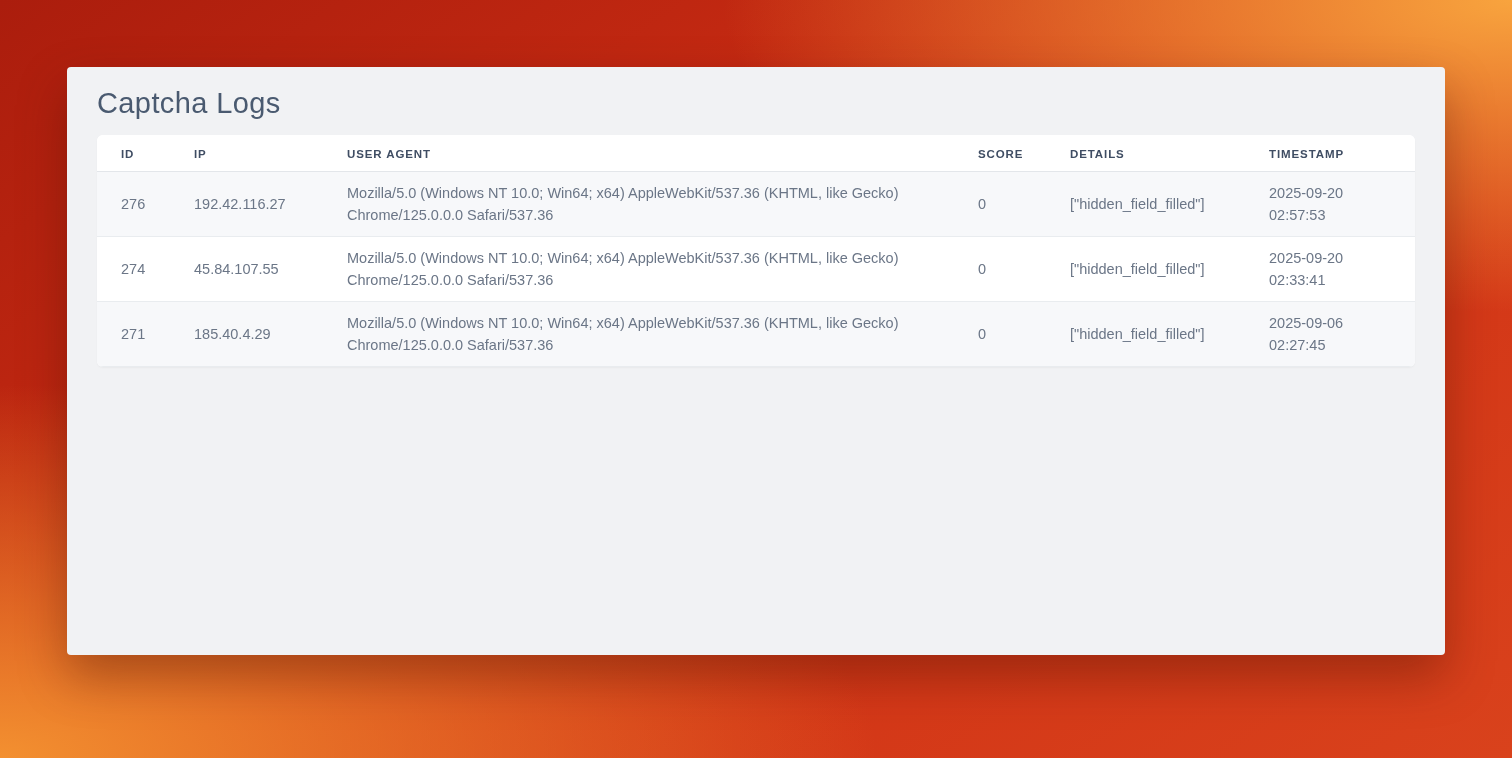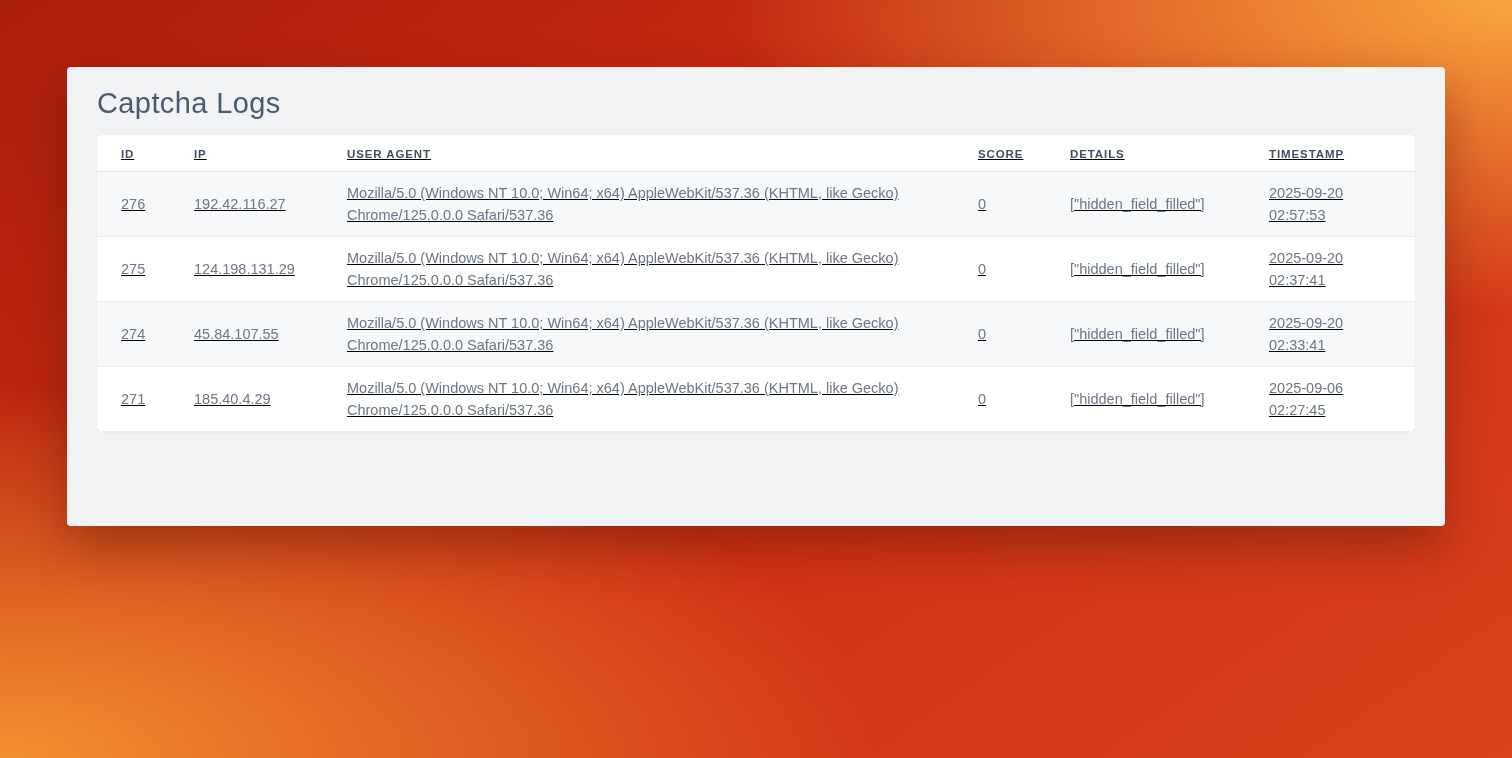--- a/index.html
+++ b/index.html
@@ -7,42 +7,41 @@
   body {
     width: 1512px; height: 758px; overflow: hidden;
     font-family: "Liberation Sans", sans-serif;
     background:
       radial-gradient(95% 75% at 100% 0%, #f8a43e 0%, rgba(248,164,62,0) 55%),
       radial-gradient(100% 85% at 0% 100%, #f39030 0%, rgba(243,144,48,0) 58%),
       linear-gradient(145deg, #ab1d0d 0%, #cf2f14 48%, #d9421c 100%);
   }
   .card {
     position: absolute; left: 67px; top: 67px;
-    width: 1378px; height: 459px;
+    width: 1378px; height: 588px;
     background: #f1f2f4;
     border-radius: 4px;
     box-shadow: 0 22px 48px rgba(70, 15, 0, 0.38);
     overflow: hidden;
   }
   .page-title {
     margin: 0;
     padding: 21px 30px 17px 30px;
     font-size: 29px;
     line-height: 30px;
     font-weight: 500;
     color: #4a5a70;
     letter-spacing: 0.4px;
   }
   .table-wrap {
     margin: 0 30px;
     background: #ffffff;
     border-radius: 6px;
     overflow: hidden;
     box-shadow: 0 1px 2px rgba(0,0,0,0.04);
-    text-decoration: underline;
   }
   table {
     width: 100%;
     border-collapse: collapse;
     table-layout: fixed;
   }
   th {
     text-align: left;
     padding: 13px 24px 11px 24px;
     font-size: 11.5px;
@@ -101,28 +100,20 @@
       <tbody id="rows">
           <tr>
     <td class="cell-id">276</td>
     <td class="cell-ip">192.42.116.27</td>
     <td class="cell-user-agent">Mozilla/5.0 (Windows NT 10.0; Win64; x64) AppleWebKit/537.36 (KHTML, like Gecko) Chrome/125.0.0.0 Safari/537.36</td>
     <td class="cell-score">0</td>
     <td class="cell-details">["hidden_field_filled"]</td>
     <td class="cell-timestamp">2025-09-20 02:57:53</td>
   </tr>
           <tr>
-    <td class="cell-id">275</td>
-    <td class="cell-ip">124.198.131.29</td>
-    <td class="cell-user-agent">Mozilla/5.0 (Windows NT 10.0; Win64; x64) AppleWebKit/537.36 (KHTML, like Gecko) Chrome/125.0.0.0 Safari/537.36</td>
-    <td class="cell-score">0</td>
-    <td class="cell-details">["hidden_field_filled"]</td>
-    <td class="cell-timestamp">2025-09-20 02:37:41</td>
-  </tr>
-          <tr>
     <td class="cell-id">274</td>
     <td class="cell-ip">45.84.107.55</td>
     <td class="cell-user-agent">Mozilla/5.0 (Windows NT 10.0; Win64; x64) AppleWebKit/537.36 (KHTML, like Gecko) Chrome/125.0.0.0 Safari/537.36</td>
     <td class="cell-score">0</td>
     <td class="cell-details">["hidden_field_filled"]</td>
     <td class="cell-timestamp">2025-09-20 02:33:41</td>
   </tr>
           <tr>
     <td class="cell-id">271</td>
     <td class="cell-ip">185.40.4.29</td>

